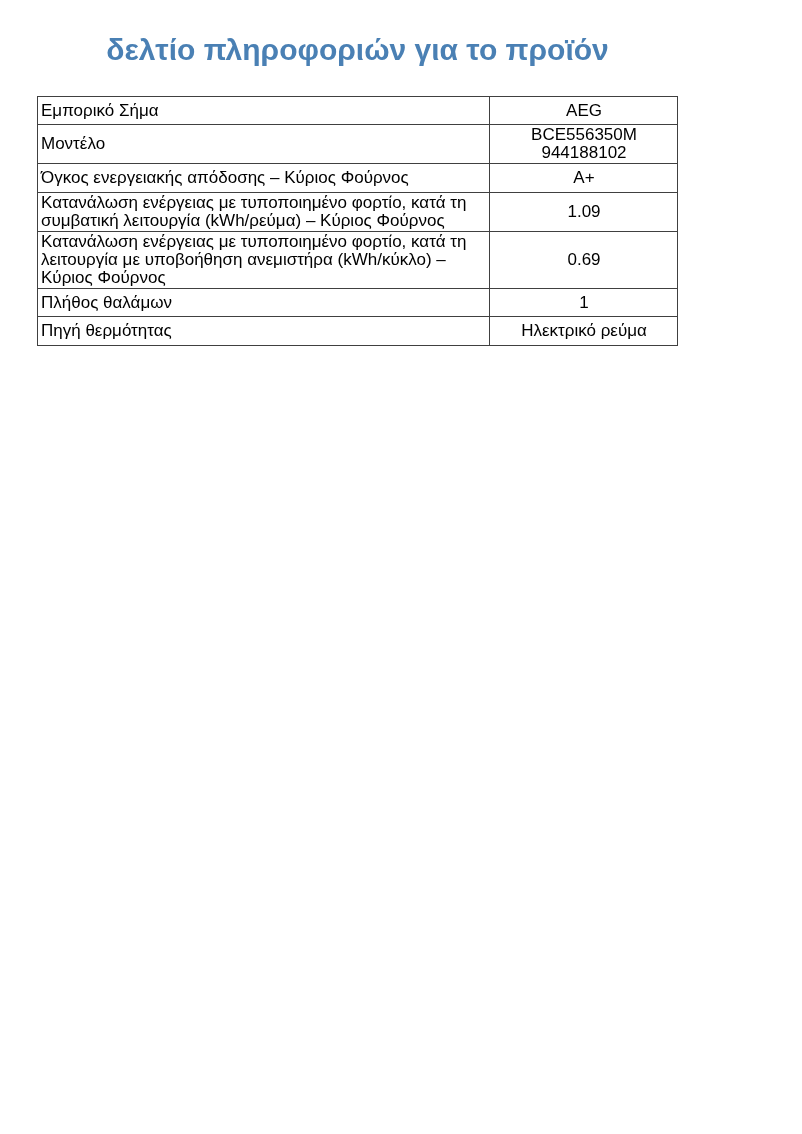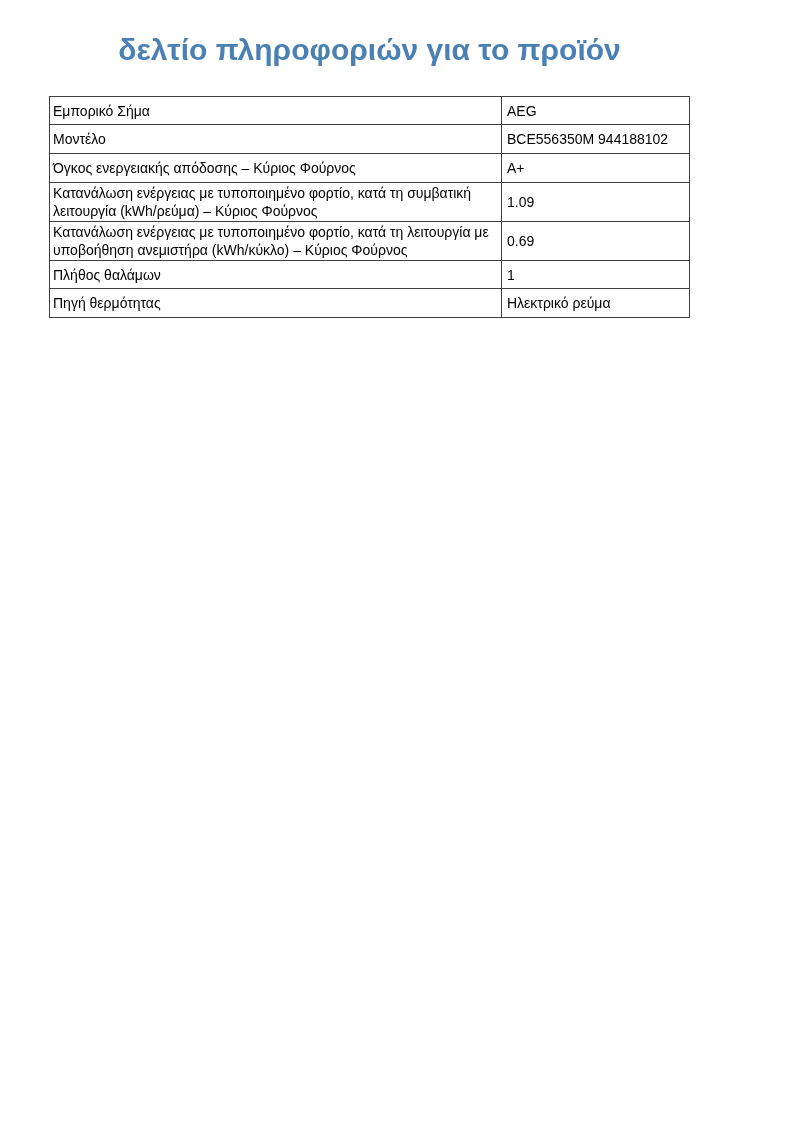--- a/index.html
+++ b/index.html
@@ -6,21 +6,21 @@
   html, body {
     width: 802px;
     height: 1134px;
     background: #ffffff;
     font-family: "Liberation Sans", sans-serif;
     position: relative;
     overflow: hidden;
   }
   .page {
     position: absolute;
-    left: 12px; top: 0;
+    left: 0; top: 0;
     width: 706px; height: 1134px;
     background: #ffffff;
   }
   .title {
     position: absolute;
     left: 38px;
     top: 33px;
     width: 639px;
     text-align: center;
     font-size: 30px;
@@ -32,29 +32,30 @@
   table.product-table {
     position: absolute;
     left: 37px;
     top: 96px;
     width: 640px;
     border-collapse: collapse;
     table-layout: fixed;
   }
   table.product-table td {
     border: 1px solid #404040;
-    font-size: 14px;
+    font-size: 17px;
     line-height: 18px;
     color: #000000;
     vertical-align: middle;
     padding: 1px 4px 1px 3px;
     overflow: hidden;
   }
   table.product-table td.val {
     padding-left: 5px;
+    text-align: center;
   }
   tr.single { height: 28px; }
   tr.single2 { height: 29px; }
   tr.double { height: 38px; }
 </style>
 </head>
 <body>
 
 <div class="page">
 

